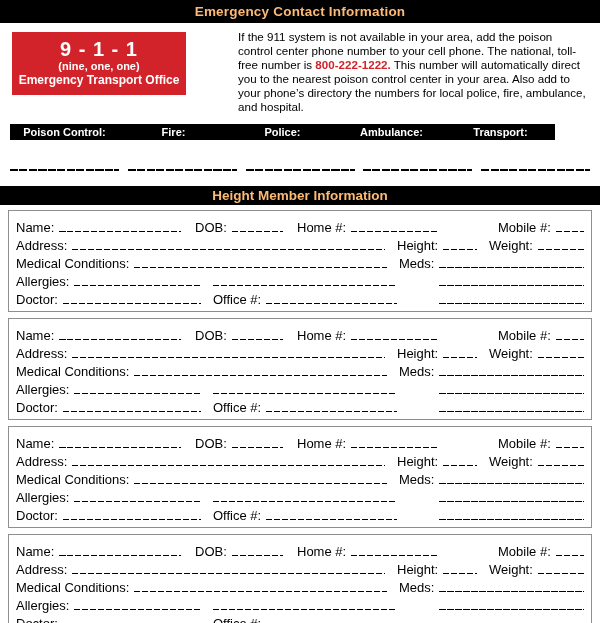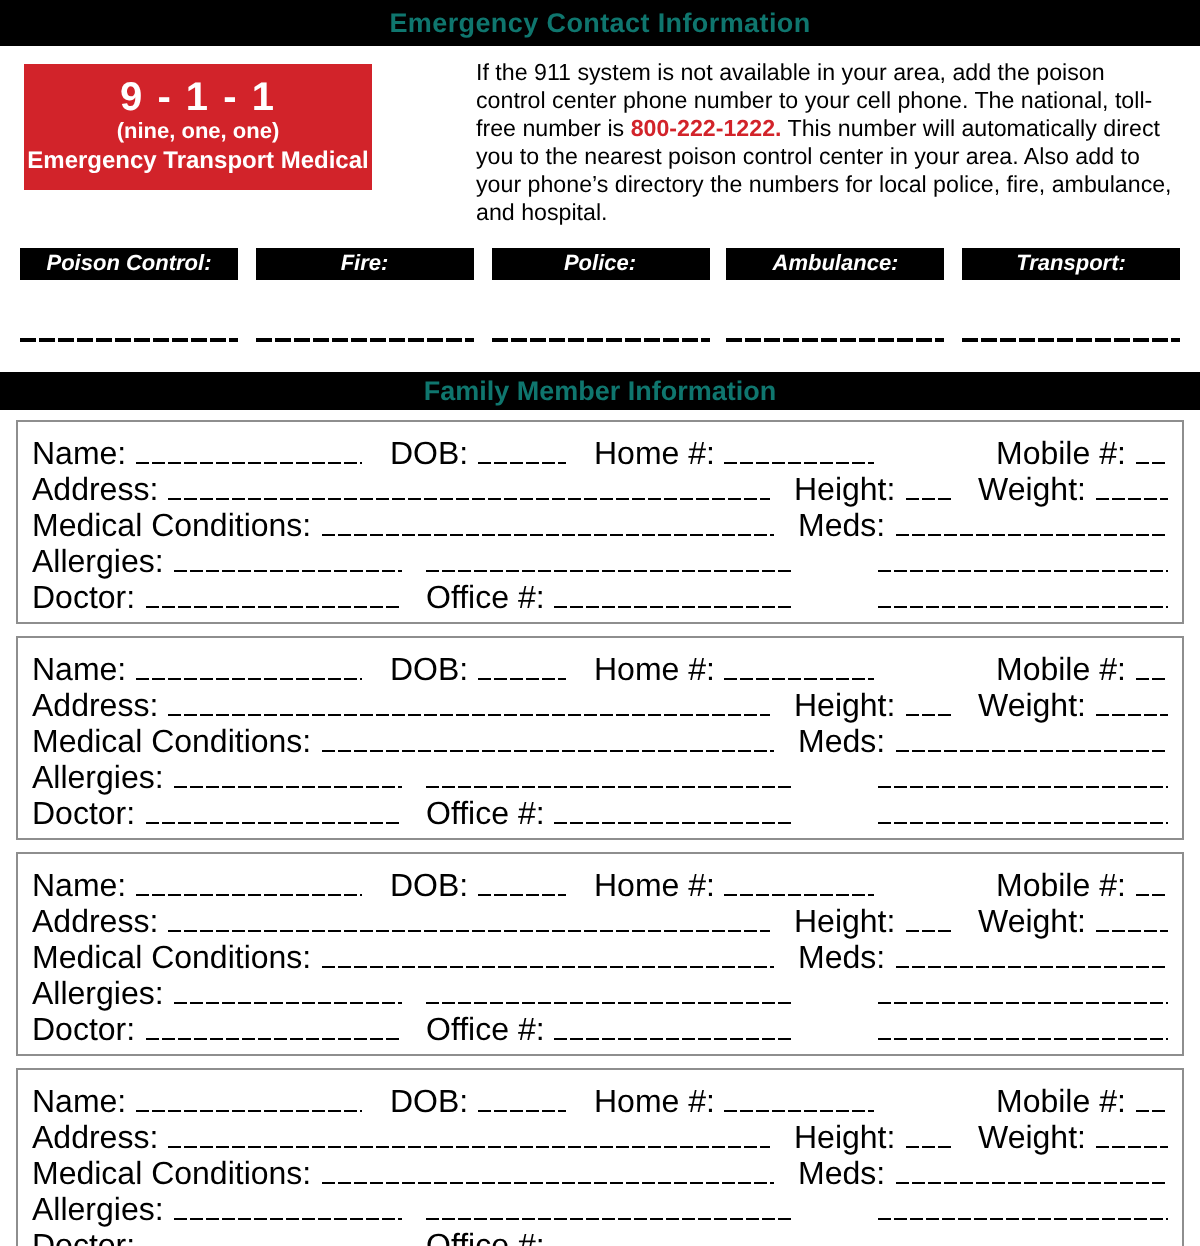--- a/index.html
+++ b/index.html
@@ -6,21 +6,21 @@
   html, body { width: 600px; }
   body {
     height: 623px;
     overflow: hidden;
     background: #ffffff;
     font-family: "Liberation Sans", sans-serif;
     color: #000;
   }
   .bar {
     background: #000;
-    color: #0f766e;
+    color: #fdba74;
     font-weight: bold;
     text-align: center;
     width: 600px;
   }
   .bar-top { height: 23px; line-height: 23px; font-size: 13.5px; letter-spacing: .2px; }
   .bar-family { height: 19px; line-height: 19px; font-size: 13.5px; margin-top: 15px; }
 
   
   .intro { display: flex; margin: 9px 12px 0 12px; gap: 43px; }
   .badge {
@@ -33,22 +33,22 @@
   .badge-words { font-size: 11px; font-weight: bold; line-height: 13px; }
   .badge-sub { font-size: 12px; font-weight: bold; line-height: 15px; white-space: nowrap; }
   .intro-text {
     margin-left: 9px; width: 400px;
     font-size: 11.6px; line-height: 13.9px; margin-top: -2px;
   }
   .phone { color: #d2232a; font-weight: bold; }
 
   
   .numbers-row {
-    display: flex; justify-content: space-between;
-    padding: 0 10px; margin-top: 11px; font-style: italic;
+    display: flex; 
+    padding: 0 10px; margin-top: 11px;
   }
   .num-box {
     width: 109px; height: 16px; background: #000; color: #fff;
     font-size: 11px; font-weight: bold; text-align: center; line-height: 16px;
   }
   .numbers-lines {
     display: flex; justify-content: space-between;
     padding: 0 10px; margin-top: 29px;
   }
   .num-line {
@@ -60,21 +60,21 @@
   .blocks { margin-top: 5px; }
   .member-block {
     margin: 0 8px 6px 8px;
     border: 1.4px solid #8e8e8e;
     padding: 6px 7px 4px 7px;
     background: #fff;
   }
   .row { display: flex; align-items: flex-end; height: 18px; column-gap: 12px; }
   .row-1 { column-gap: 14px; }
   .field { display: flex; align-items: flex-end; min-width: 0; }
-  .lbl { font-size: 16px; line-height: 14px; white-space: nowrap; margin-right: 5px; }
+  .lbl { font-size: 13px; line-height: 14px; white-space: nowrap; margin-right: 5px; }
   .line {
     flex: 1; height: 1.4px; margin-bottom: 3px;
     background: repeating-linear-gradient(90deg, #000 0, #000 6.5px, transparent 6.5px, transparent 8px);
   }
   .line-solo { margin-bottom: 3px; height: 1.4px;
     background: repeating-linear-gradient(90deg, #000 0, #000 6.5px, transparent 6.5px, transparent 8px);
   }
   .f-name   { flex: 0 0 165px; }
   .f-dob    { flex: 0 0 88px; }
   .f-home   { flex: 0 0 140px; }
@@ -96,42 +96,42 @@
 <div>
 
   <div class="bar bar-top">
     <span>Emergency Contact Information</span>
   </div>
 
   <div class="intro">
     <div class="badge" style="background: rgb(210, 35, 42);">
       <div class="badge-number">9 - 1 - 1</div>
       <div class="badge-words">(nine, one, one)</div>
-      <div class="badge-sub">Emergency Transport Medical</div>
+      <div class="badge-sub">Emergency Transport Office</div>
     </div>
     <p class="intro-text"><span>If the 911 system is not available in your area, add the poison control center phone number to your cell phone. The national, toll-free number is </span><span class="phone" style="color: rgb(210, 35, 42);">800-222-1222.</span><span> This number will automatically direct you to the nearest poison control center in your area. Also add to your phone’s directory the numbers for local police, fire, ambulance, and hospital.</span></p>
   </div>
 
   <div class="numbers-row">
     <div class="num-box">Poison Control:</div>
     <div class="num-box">Fire:</div>
     <div class="num-box">Police:</div>
     <div class="num-box">Ambulance:</div>
     <div class="num-box">Transport:</div>
   </div>
   <div class="numbers-lines">
     <div class="num-line"></div>
     <div class="num-line"></div>
     <div class="num-line"></div>
     <div class="num-line"></div>
     <div class="num-line"></div>
   </div>
 
   <div class="bar bar-family">
-    <span>Family Member Information</span>
+    <span>Height Member Information</span>
   </div>
 
   <div class="blocks" id="family-blocks">
     <div class="member-block">
       <div class="row row-1">
         <div class="field f-name">
           <span class="lbl">Name:</span>
           <span class="line"></span>
         </div>
         <div class="field f-dob">

